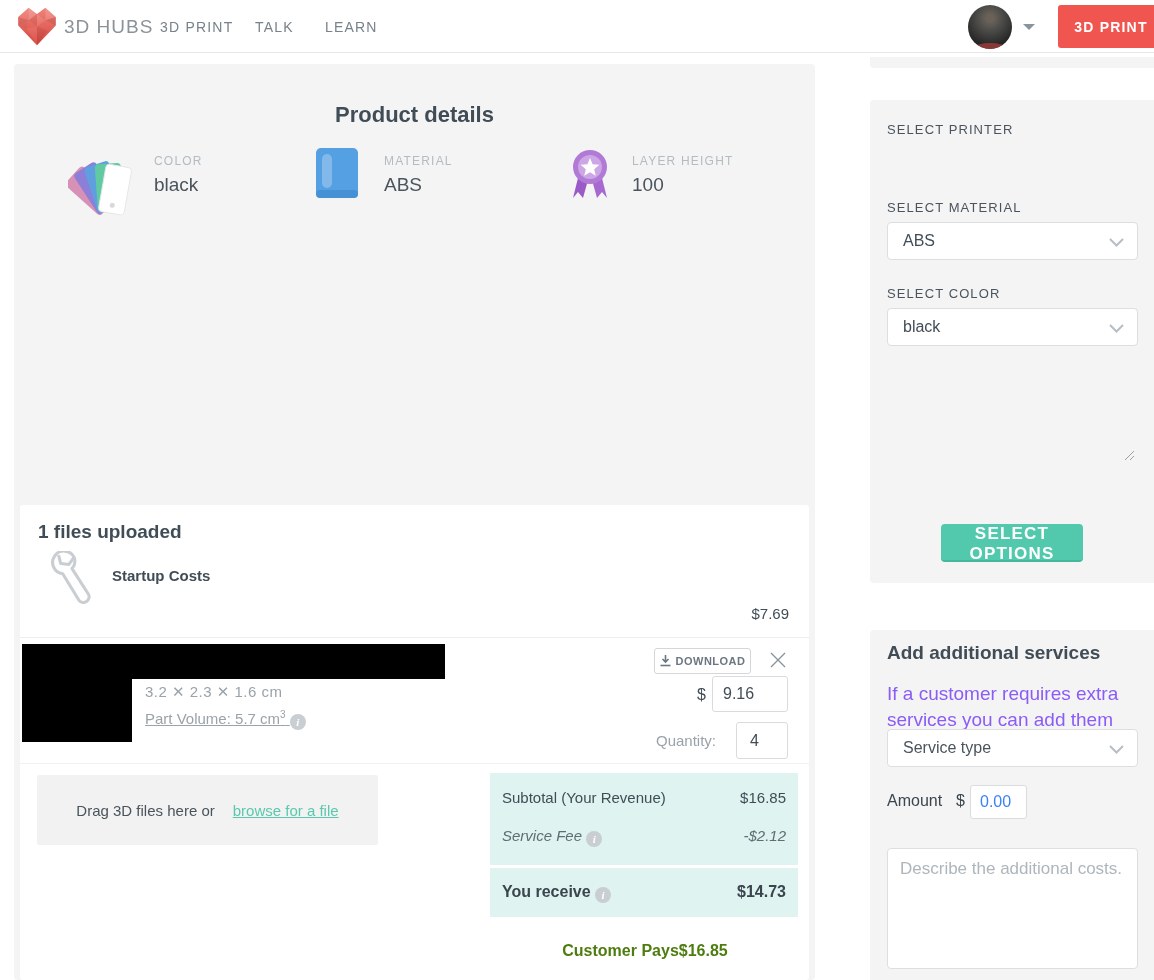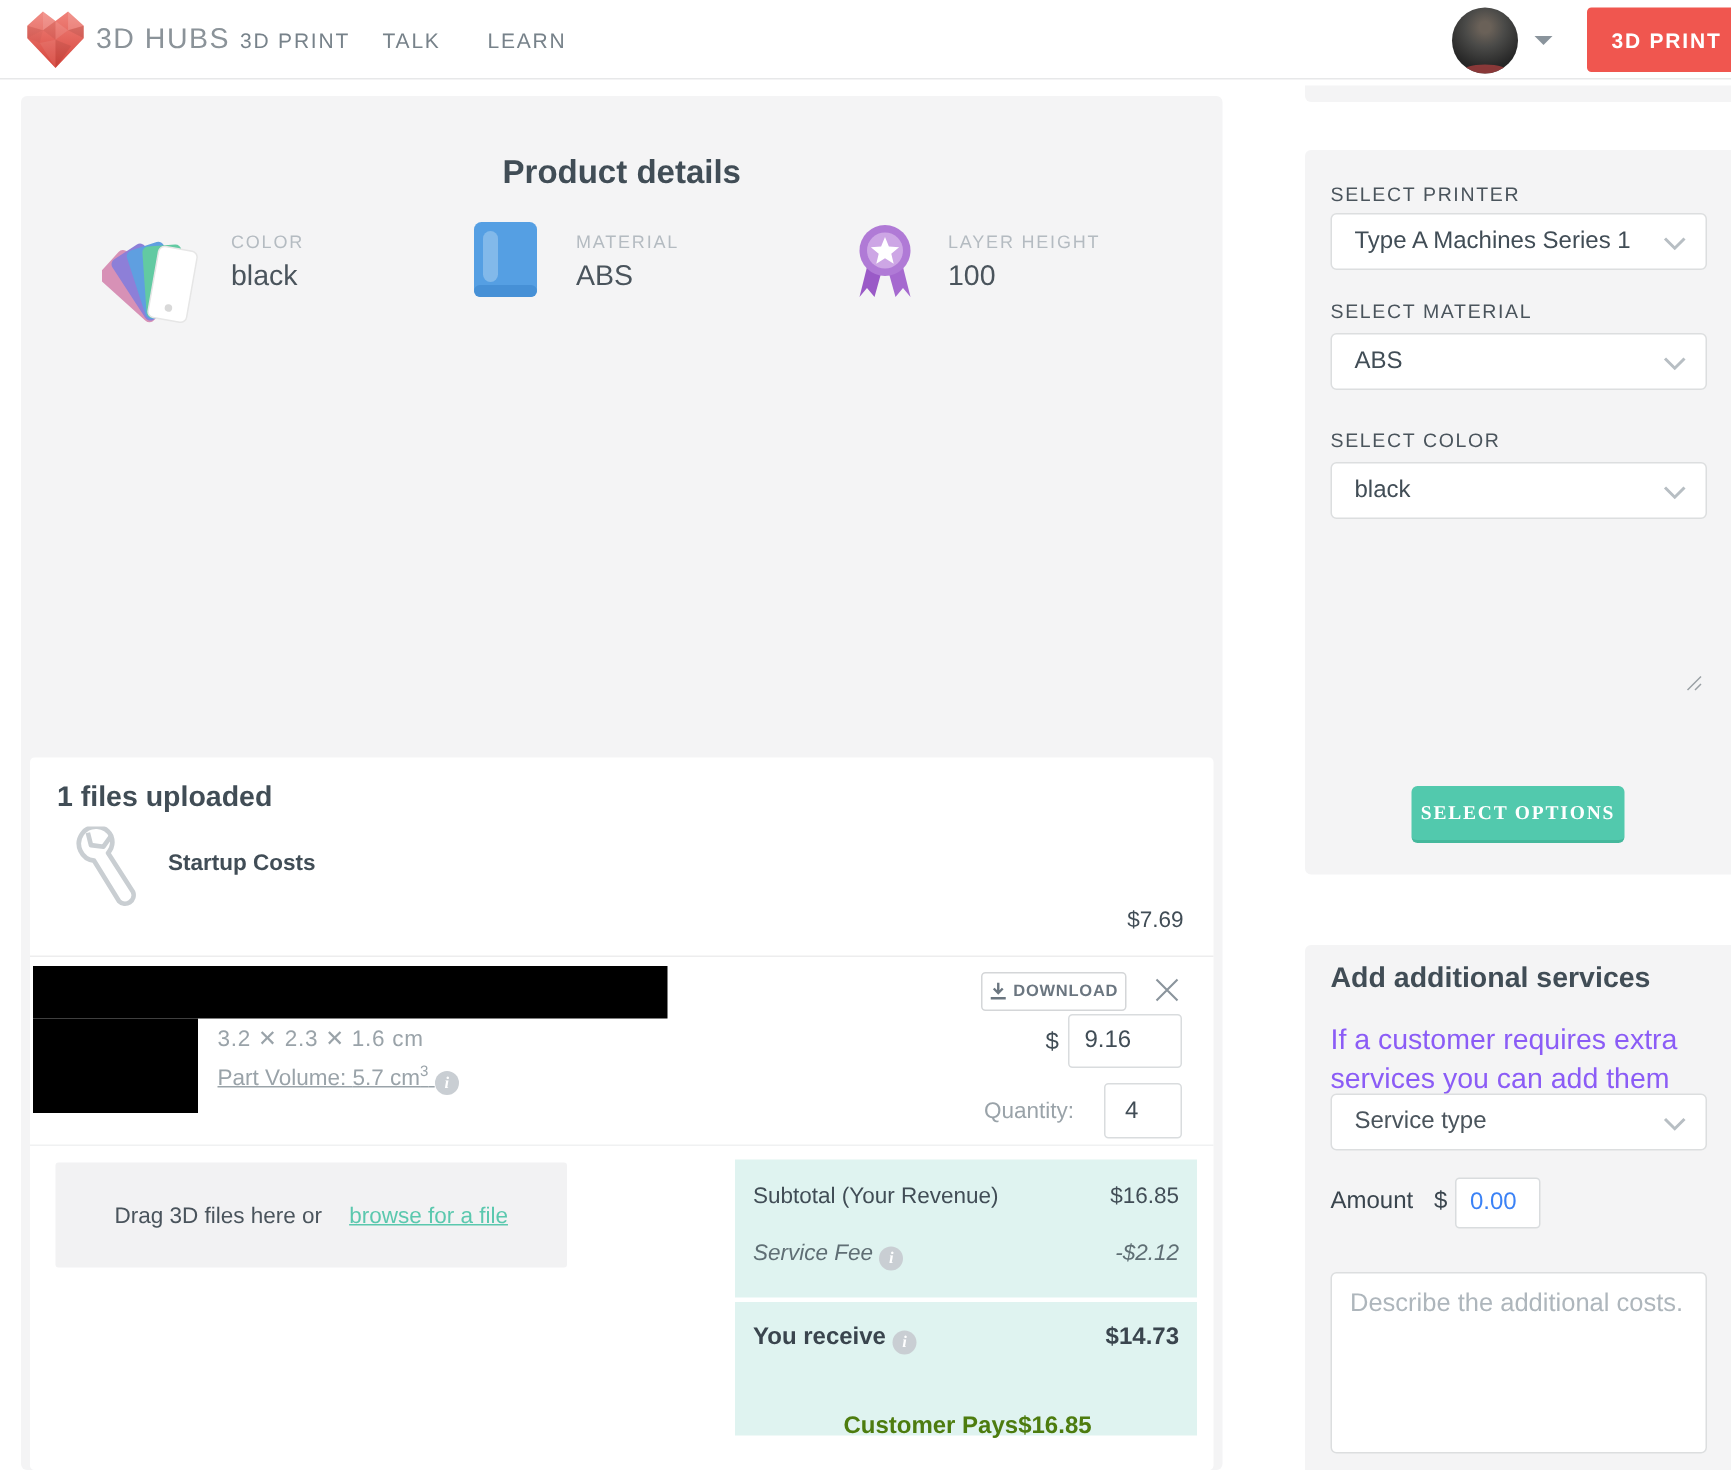--- a/index.html
+++ b/index.html
@@ -58,21 +58,21 @@
   .price-currency { position:absolute; left:677px; top:181px; font-size:16px; color:#414d56; }
   .price-input { position:absolute; left:692px; top:171px; width:76px; height:36px; border:1px solid #d9dcde; border-radius:3px;
                  font-family:inherit; font-size:16px; color:#414d56; padding-left:10px; }
   .qty-label { position:absolute; left:636px; top:227px; font-size:15px; color:#9aa3a9; }
   .qty-input { position:absolute; left:716px; top:217px; width:52px; height:37px; border:1px solid #d9dcde; border-radius:3px;
                font-family:inherit; font-size:16px; color:#414d56; padding-left:13px; }
   .div2 { position:absolute; left:0; right:0; top:258px; height:1px; background:#f0f1f2; }
   .dropzone { position:absolute; left:17px; top:270px; width:341px; height:70px; background:#f2f2f3; border-radius:2px;
               display:flex; align-items:center; justify-content:center; font-size:15px; color:#4a545c; }
   .dropzone a { color:#5bc8ae; text-decoration:underline; cursor:pointer; margin-left:18px; }
-  .totals { position:absolute; left:470px; top:268px; width:308px; height:184px; background:#dff3f0; }
+  .totals { position:absolute; left:470px; top:268px; width:308px; height:144px; background:#dff3f0; }
   .t-row { position:absolute; left:12px; right:12px; display:flex; justify-content:space-between; }
   .t-sub { top:16px; font-size:15px; color:#414d56; }
   .t-fee { top:54px; font-size:15px; font-style:italic; color:#5f6e74; }
   .t-divider { position:absolute; left:0; right:0; top:92px; height:3px; background:#fff; }
   .t-recv { top:110px; font-size:16px; font-weight:bold; color:#3a454e; }
   .cust-row { position:absolute; left:482px; right:21px; top:437px; display:flex; justify-content:center;
               font-size:16px; font-weight:bold; color:#4d7c0f; }
 
   
   .sliver { position:absolute; left:870px; top:57px; width:292px; height:11px; background:#f4f4f5; border-radius:0 0 0 4px; }
@@ -84,21 +84,21 @@
                 font-size:16px; color:#414d56; line-height:36px; padding-left:15px; cursor:pointer; }
   .sel-printer { top:42px; } .sel-material { top:122px; } .sel-color { top:208px; }
   .select-box .chev { position:absolute; right:13px; top:15px; }
   .textarea { position:absolute; left:17px; background:#fff; border:1px solid #dcdedf; border-radius:4px;
               font-family:inherit; font-size:17px; color:#414d56; padding:10px 12px; resize:none; }
   .textarea::placeholder { color:#aeb6bc; }
   .ta-changes { top:270px; width:251px; height:136px; }
   .resize-handle { position:absolute; width:11px; height:11px; pointer-events:none; }
   .rh-2 { left:254px; top:350px; }
   .select-options-btn { position:absolute; left:71px; top:424px; width:142px; height:38px; background:#52c9ad; border:none; border-bottom:2px solid #45b89c;
-                        border-radius:4px; color:#fff; font-family:Liberation Serif, serif; font-size:13px; font-weight:bold; letter-spacing:1.2px; cursor:pointer; }
+                        border-radius:4px; color:#fff; font-family:Liberation Sans, sans-serif; font-size:17px; font-weight:bold; letter-spacing:1.2px; cursor:pointer; }
   .services-heading { position:absolute; left:17px; top:12px; font-size:19px; color:#414d56; }
   .services-desc { position:absolute; left:17px; top:51px; width:254px; font-size:19px; line-height:1.35; color:#8b5cf6; }
   .sel-service { top:99px; color:#4a545c; }
   .amount-label { position:absolute; left:17px; top:162px; font-size:16px; color:#3a454e; }
   .amount-currency { position:absolute; left:86px; top:162px; font-size:16px; color:#3a454e; }
   .amount-input { position:absolute; left:100px; top:155px; width:57px; height:34px; border:1px solid #d9dcde; border-radius:3px;
                   font-family:inherit; font-size:16px; color:#3b82f6; padding-left:9px; background:#fff; }
   .ta-costs { top:218px; width:251px; height:121px; }
 
   svg { display:block; }
@@ -262,28 +262,20 @@
         <span>Customer Pays</span>
         <span>$16.85</span>
       </div>
     </div>
   </section>
 
   <div class="sliver"></div>
 
   <aside class="side-panel-1">
     <div class="side-label lbl-printer">SELECT PRINTER</div>
-    <div class="select-box sel-printer">
-      <span>Type A Machines Series 1</span>
-      <span class="chev">
-        <svg width="15" height="9" viewBox="0 0 15 9">
-            <polyline points="1,1 7.5,7.5 14,1" fill="none" stroke="#b7bec3" stroke-width="2"></polyline>
-          </svg>
-      </span>
-    </div>
 
     <div class="side-label lbl-material">SELECT MATERIAL</div>
     <div class="select-box sel-material">
       <span>ABS</span>
       <span class="chev">
         <svg width="15" height="9" viewBox="0 0 15 9">
             <polyline points="1,1 7.5,7.5 14,1" fill="none" stroke="#b7bec3" stroke-width="2"></polyline>
           </svg>
       </span>
     </div>

